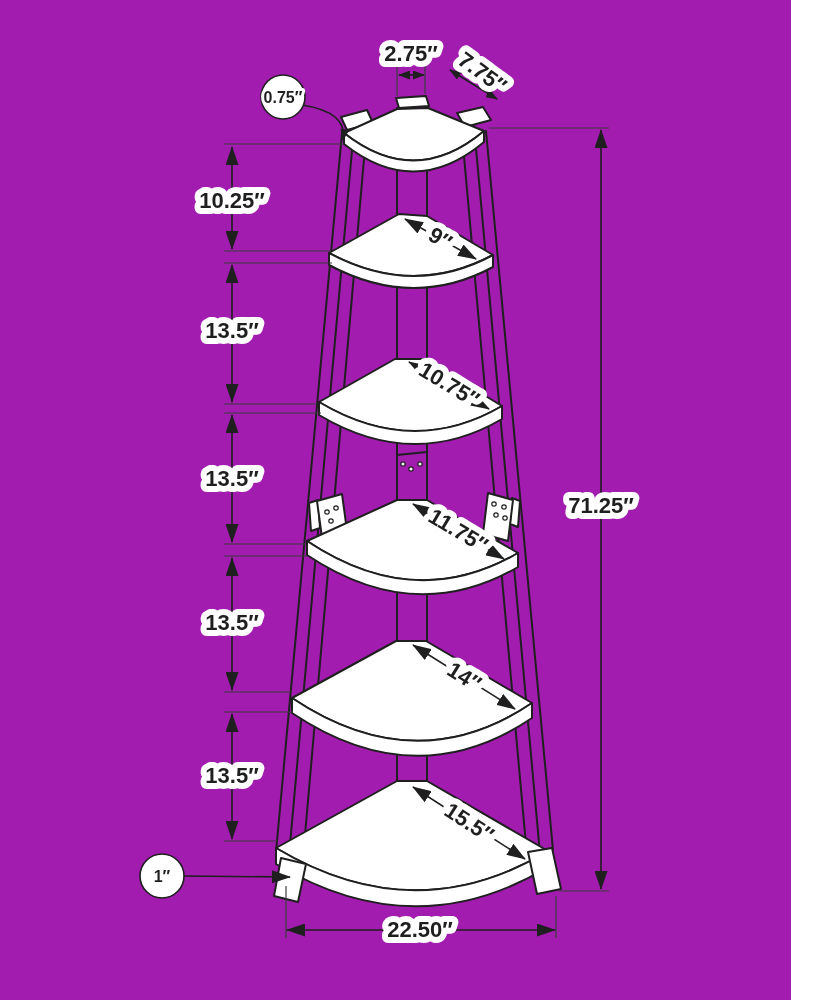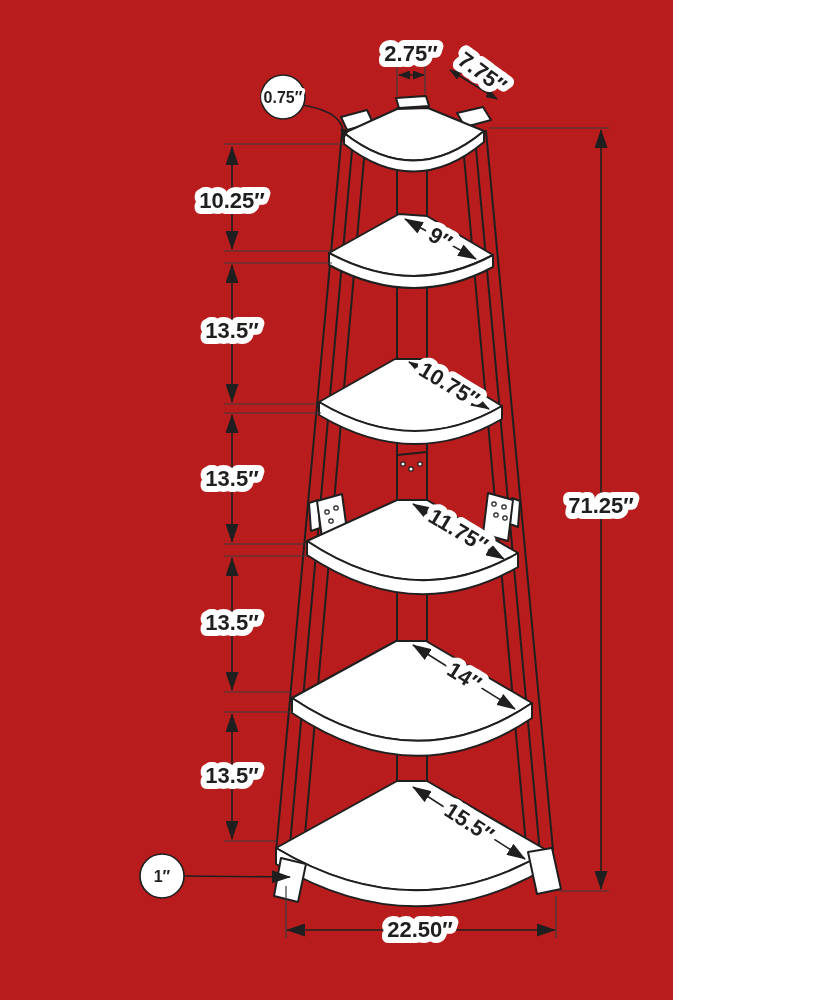--- a/index.html
+++ b/index.html
@@ -1,17 +1,17 @@
 <!DOCTYPE html>
 <html><head>
 <meta charset="utf-8">
 <style>
   html,body{margin:0;padding:0;background:#ffffff;}
   .canvas{
-    position:relative;width:673px;height:1000px;background:#b91c1c;overflow:hidden;
+    position:relative;width:791px;height:1000px;background:#a21caf;overflow:hidden;
     font-family:"Liberation Sans", sans-serif;
   }
   svg{display:block}
   .furn{stroke:#1f1f1f;stroke-width:2;fill:none;stroke-linejoin:round;stroke-linecap:round;}
   .furn-f{stroke:#1f1f1f;stroke-width:2;fill:#ffffff;stroke-linejoin:round;}
   .ext{stroke:#3d3d3d;stroke-width:1.2;fill:none;}
   .dim{stroke:#1f1f1f;stroke-width:1.6;fill:none;}
   .dot{fill:#ffffff;stroke:#1f1f1f;stroke-width:1.2;}
   .lbl{
     font-family:"Liberation Sans", sans-serif;font-size:22px;font-weight:600;fill:#1f1f1f;

